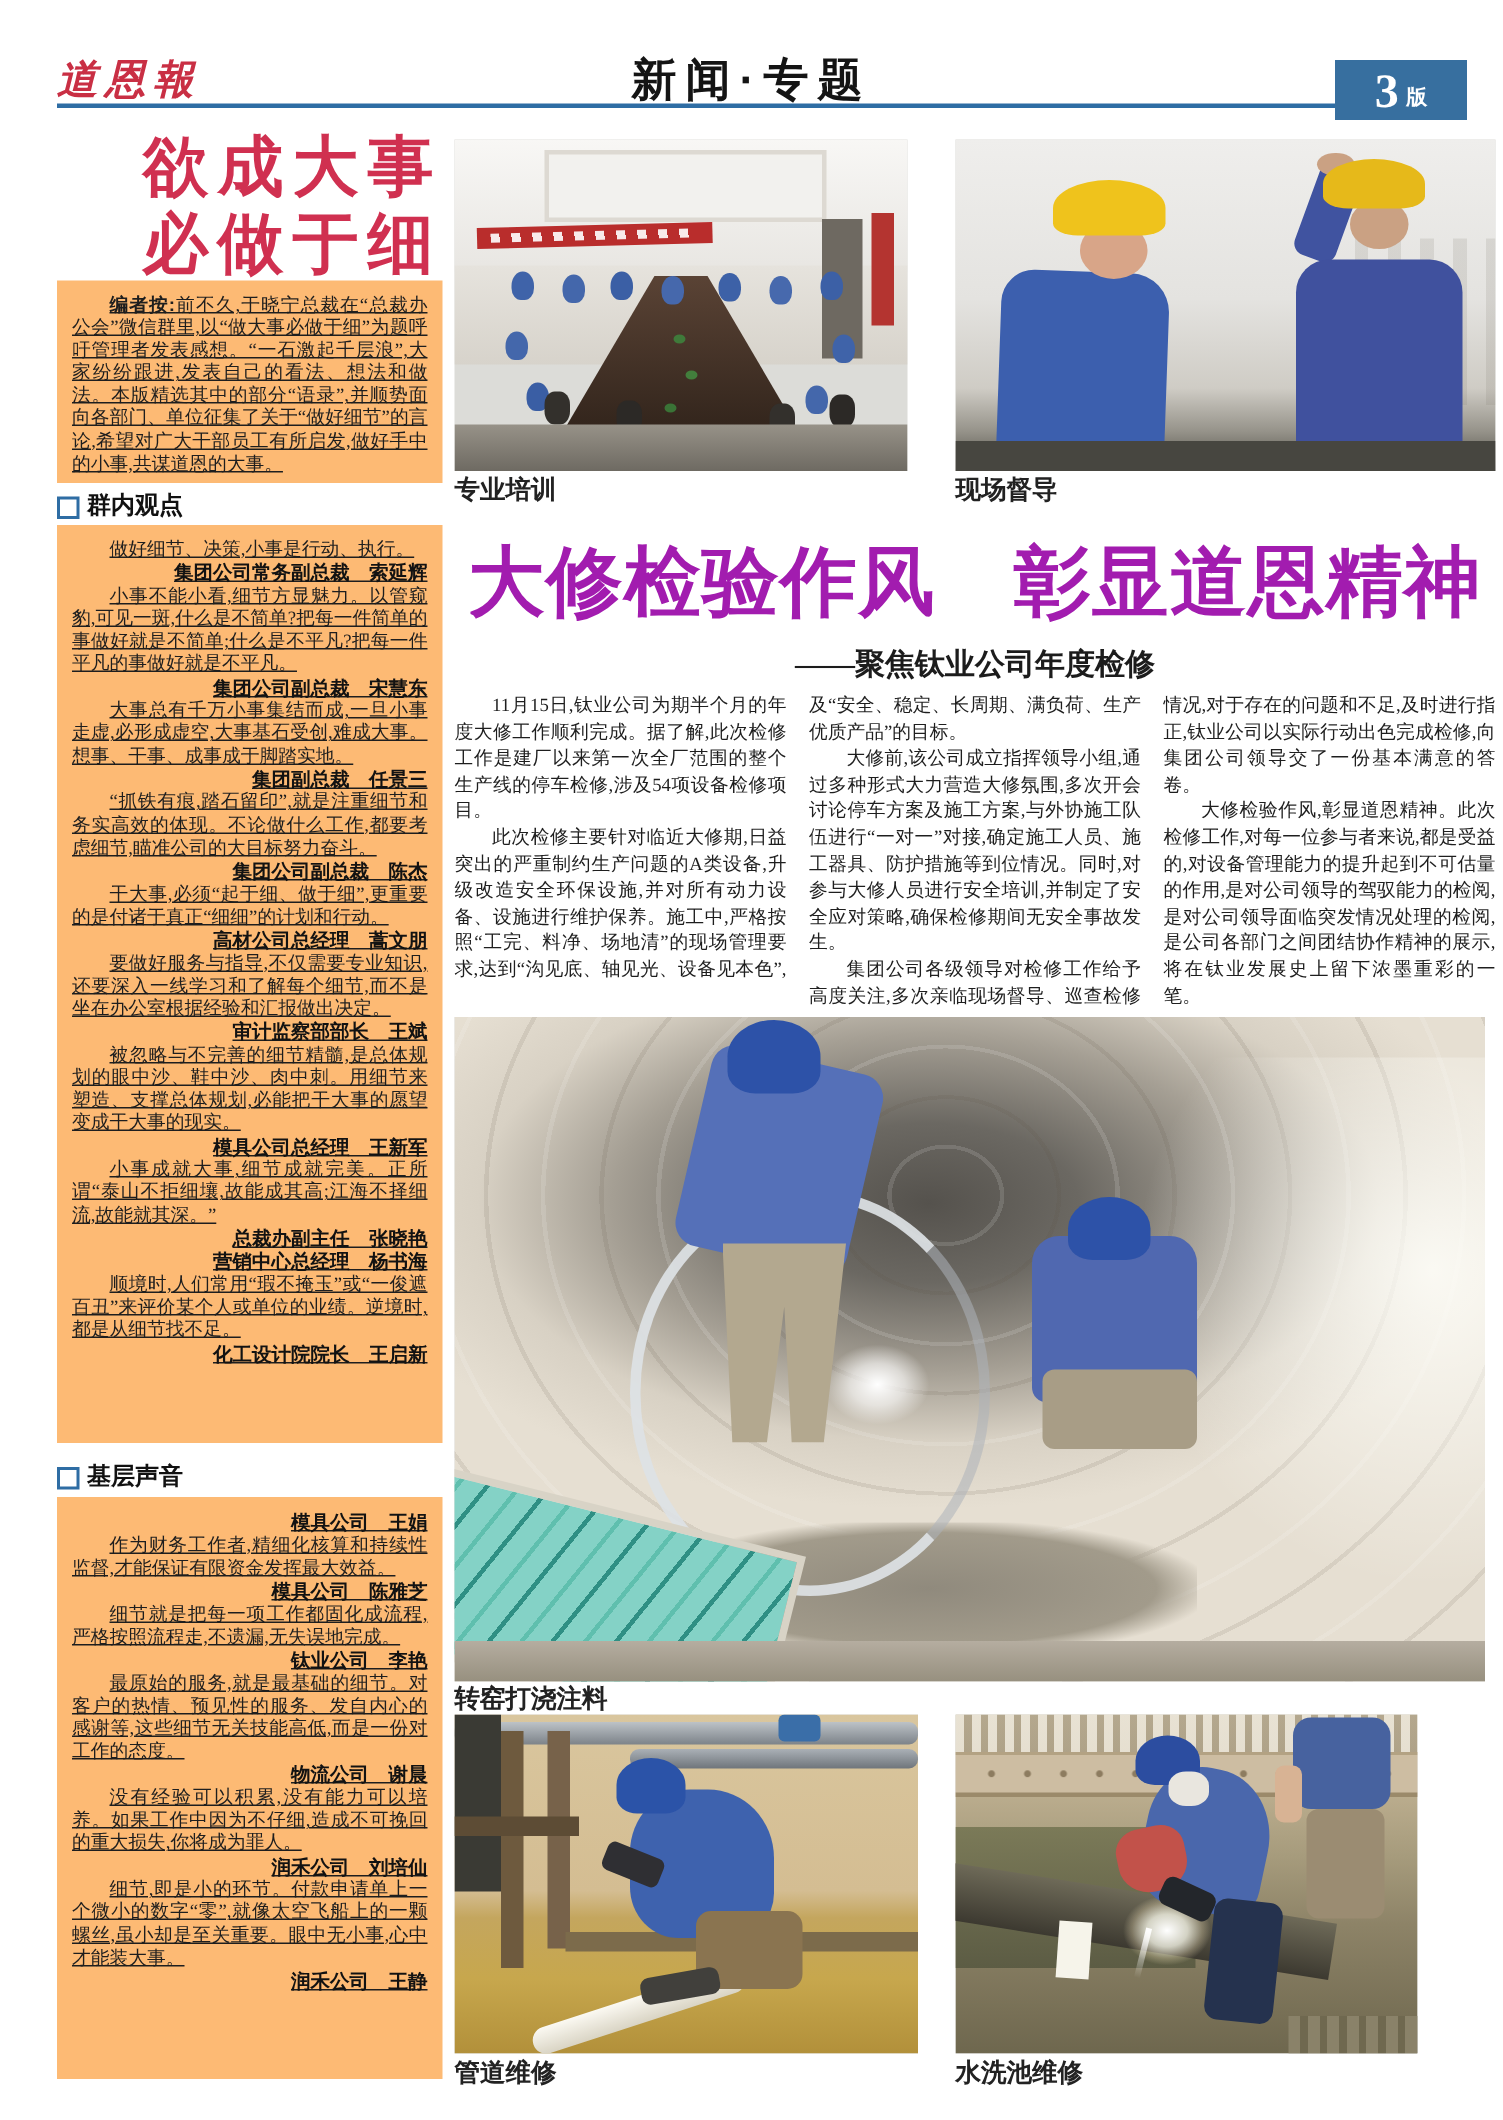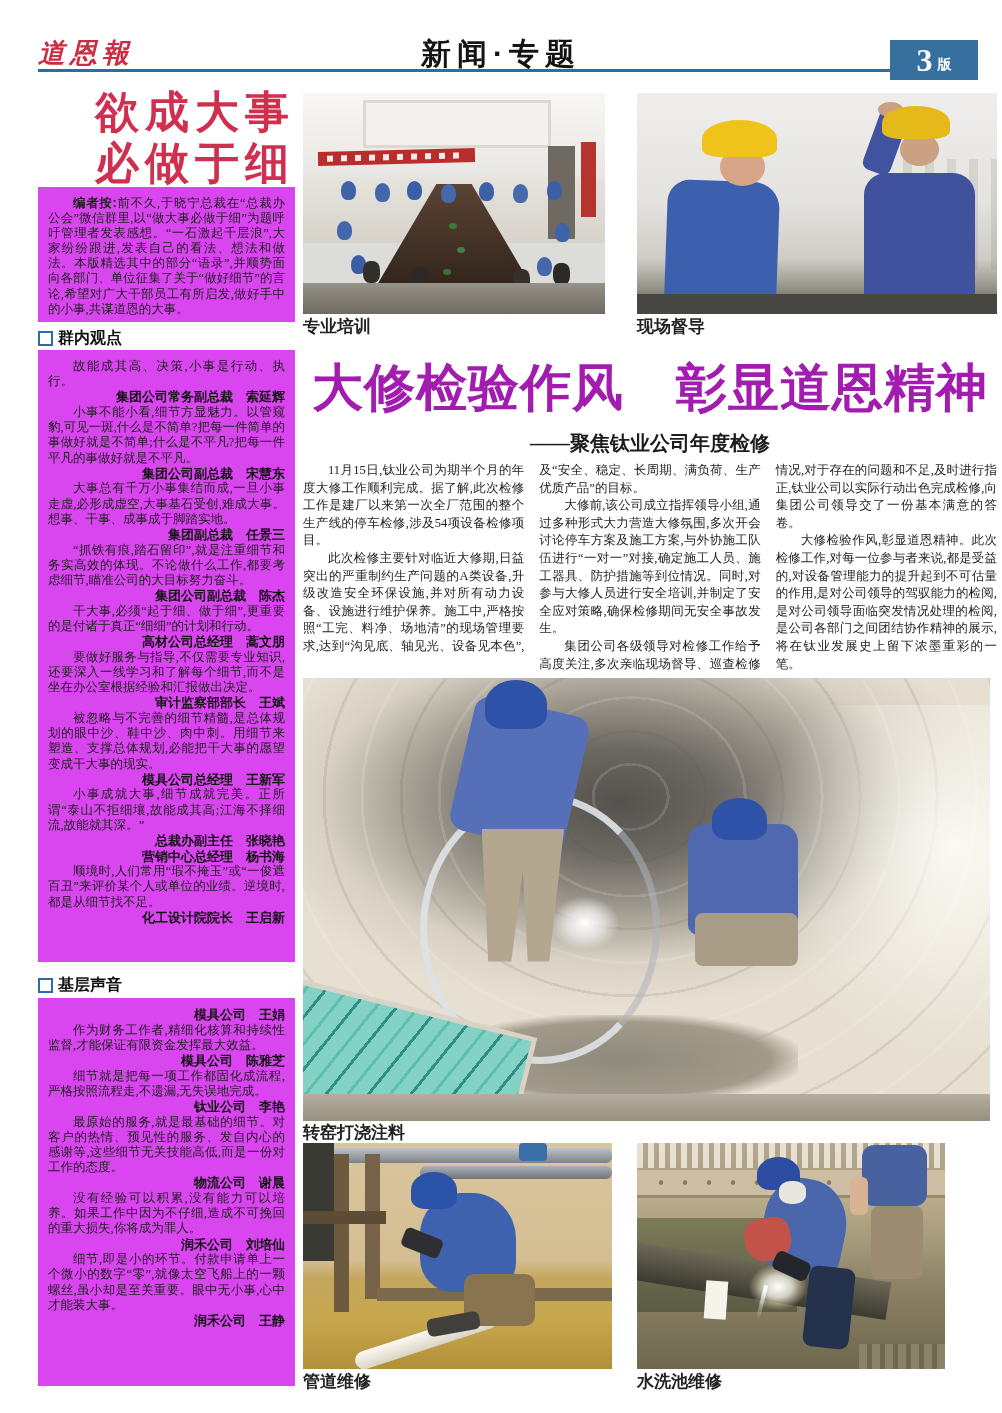--- a/index.html
+++ b/index.html
@@ -13,21 +13,21 @@
         font-family:"Liberation Sans",sans-serif;font-weight:900;font-size:30px;line-height:36px;
         color:#141414;letter-spacing:6px;}
   .header-rule{position:absolute;left:38px;top:69px;width:940px;height:3px;background:#2e6da4;}
   .page-box{position:absolute;left:890px;top:40px;width:88px;height:40px;background:#376f9f;color:#fff;
         display:flex;align-items:center;justify-content:center;gap:5px;}
   .page-box .num{font-family:"Liberation Serif",serif;font-size:32px;font-weight:700;line-height:40px;}
   .page-box .lbl{font-family:"Liberation Sans",sans-serif;font-size:14px;font-weight:700;margin-top:10px;}
   
   .red-title{position:absolute;left:38px;top:86px;width:257px;text-align:right;color:#d03050;
         font-family:"Liberation Sans",sans-serif;font-weight:900;font-size:44px;line-height:51px;letter-spacing:6px;}
-  .graybox{position:absolute;left:38px;width:257px;background:#d946ef;box-sizing:border-box;padding:9px 10px;}
+  .graybox{position:absolute;left:38px;width:257px;background:#fdba74;box-sizing:border-box;padding:9px 10px;text-decoration:underline;}
   .graybox p{margin:0;}
   .editor-box{top:187px;height:135px;}
   .editor-box p{font-size:12.5px;line-height:15.1px;text-align:justify;text-indent:2em;}
   .editor-box b{font-family:"Liberation Sans",sans-serif;}
   .sec-head{position:absolute;left:38px;height:20px;font-family:"Liberation Sans",sans-serif;
         font-weight:900;font-size:16px;line-height:18px;color:#111;display:flex;align-items:center;}
   .sec-head .sq{display:inline-block;width:11px;height:11px;border:2px solid #2e6da4;margin-right:5px;background:#fff;}
   .quote-box p.q{font-size:12.5px;line-height:15.2px;text-align:justify;text-indent:2em;}
   .quote-box p.qa{font-family:"Liberation Sans",sans-serif;font-weight:700;font-size:13px;
         line-height:15.6px;text-align:right;color:#121212;}
@@ -171,21 +171,21 @@
   <div class="graybox editor-box">
     <p><b>编者按:</b><span>前不久,于晓宁总裁在“总裁办公会”微信群里,以“做大事必做于细”为题呼吁管理者发表感想。“一石激起千层浪”,大家纷纷跟进,发表自己的看法、想法和做法。本版精选其中的部分“语录”,并顺势面向各部门、单位征集了关于“做好细节”的言论,希望对广大干部员工有所启发,做好手中的小事,共谋道恩的大事。</span></p>
   </div>
 
   <div class="sec-head" style="top:328px;">
     <span class="sq"></span>
     <span>群内观点</span>
   </div>
 
   <div class="graybox quote-box box1">
-    <p class="q">故能成其高、决策,小事是行动、执行。</p>
+    <p class="q">做好细节、决策,小事是行动、执行。</p>
     <p class="qa">集团公司常务副总裁　索延辉</p>
     <p class="q">小事不能小看,细节方显魅力。以管窥豹,可见一斑,什么是不简单?把每一件简单的事做好就是不简单;什么是不平凡?把每一件平凡的事做好就是不平凡。</p>
     <p class="qa">集团公司副总裁　宋慧东</p>
     <p class="q">大事总有千万小事集结而成,一旦小事走虚,必形成虚空,大事基石受创,难成大事。想事、干事、成事成于脚踏实地。</p>
     <p class="qa">集团副总裁　任景三</p>
     <p class="q">“抓铁有痕,踏石留印”,就是注重细节和务实高效的体现。不论做什么工作,都要考虑细节,瞄准公司的大目标努力奋斗。</p>
     <p class="qa">集团公司副总裁　陈杰</p>
     <p class="q">干大事,必须“起于细、做于细”,更重要的是付诸于真正“细细”的计划和行动。</p>
     <p class="qa">高材公司总经理　蒿文朋</p>
     <p class="q">要做好服务与指导,不仅需要专业知识,还要深入一线学习和了解每个细节,而不是坐在办公室根据经验和汇报做出决定。</p>

